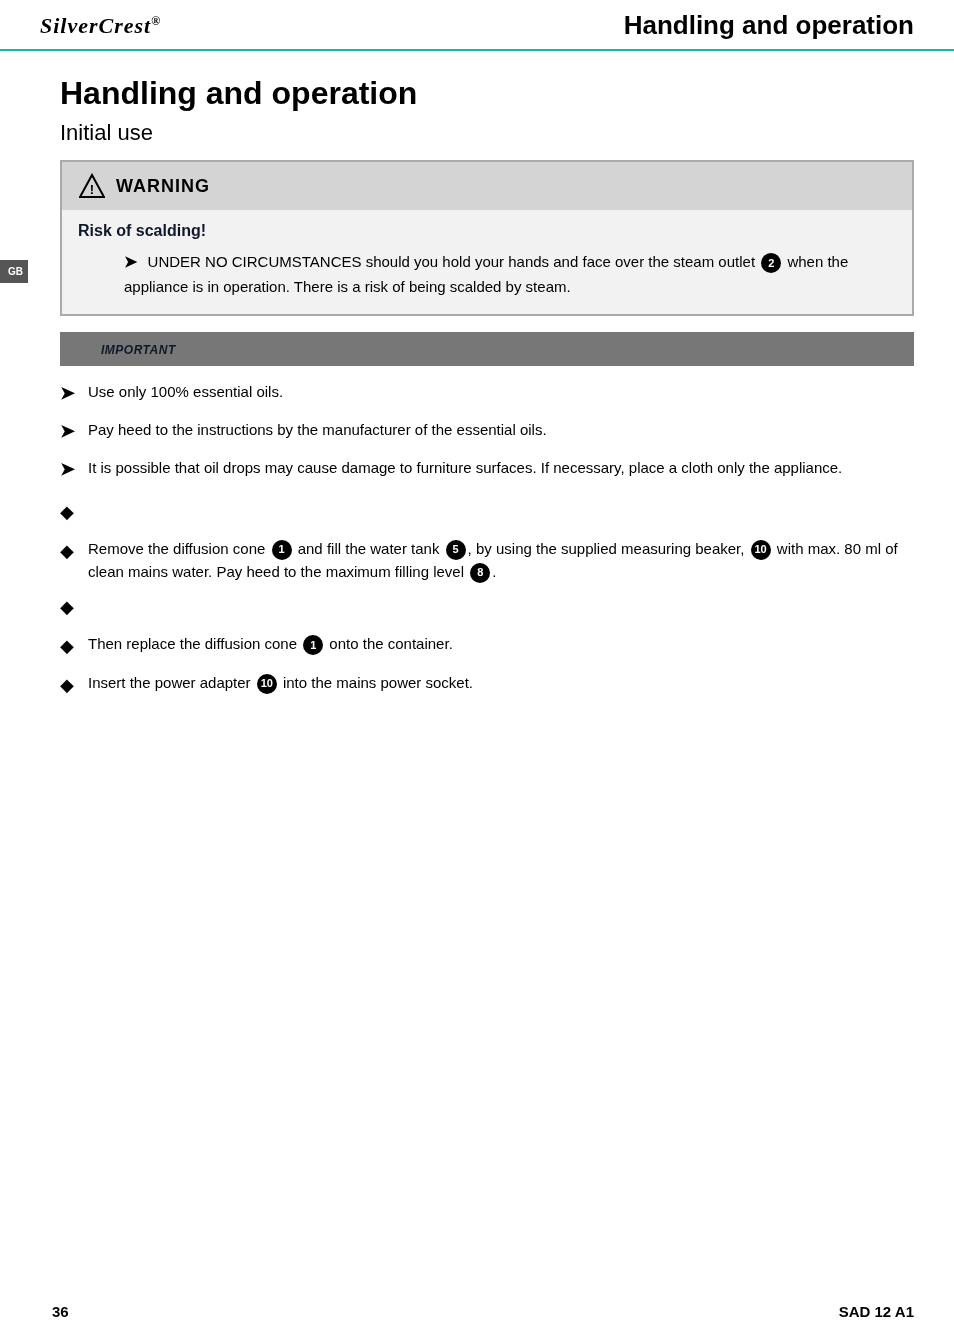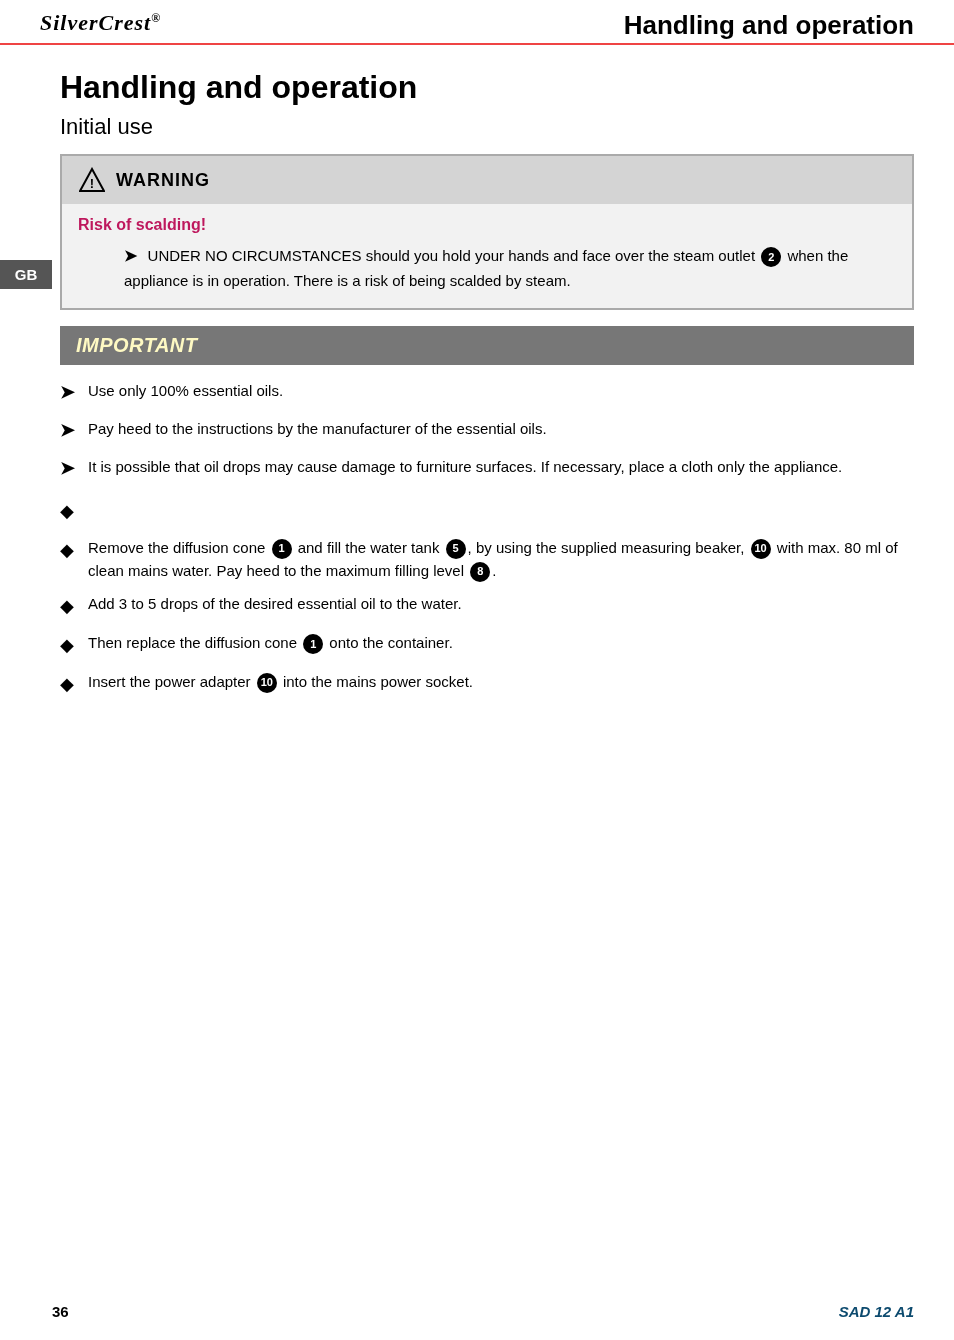--- a/index.html
+++ b/index.html
@@ -17,23 +17,24 @@
     .page {
       width: 954px;
       min-height: 1340px;
       position: relative;
       padding: 0;
     }
 
     
     .header {
       display: flex;
+      align-items: center;
       justify-content: space-between;
-      padding: 10px 40px 2px 40px;
-      border-bottom: 2px solid #ef4444;
+      padding: 10px 40px 8px 40px;
+      border-bottom: 2px solid #14b8a6;
     }
 
     .brand-logo {
       font-family: 'Times New Roman', serif;
       font-size: 22px;
       font-weight: bold;
       font-style: italic;
       letter-spacing: 1px;
       color: #000;
     }
@@ -51,23 +52,23 @@
 
     
     .side-tab {
       position: absolute;
       left: 0;
       top: 260px;
       background: #555;
       color: #fff;
       writing-mode: horizontal-tb;
       padding: 6px 8px;
-      font-size: 15px;
-      font-weight: bold;
-      width: 52px;
+      font-size: 10px;
+      font-weight: bold;
+      width: 28px;
       text-align: center;
     }
 
     
     .content {
       padding: 24px 40px 40px 60px;
     }
 
     .page-heading {
       font-size: 32px;
@@ -120,21 +121,21 @@
     }
 
     .warning-body {
       padding: 12px 16px 16px 16px;
     }
 
     .warning-sub-heading {
       font-size: 16px;
       font-weight: bold;
       margin-bottom: 10px;
-      color: #be185d;
+      color: #0f172a;
     }
 
     .warning-text {
       font-size: 15px;
       line-height: 1.55;
       color: #000;
       margin-left: 46px;
     }
 
     .arrow-bullet {
@@ -145,25 +146,26 @@
     }
 
     
     .important-box {
       background: #777;
       padding: 8px 16px;
       margin-bottom: 14px;
     }
 
     .important-label {
-      font-size: 20px;
+      font-size: 12px;
       font-weight: bold;
       font-style: italic;
-      color: #fef9c3;
+      color: #0f172a;
       letter-spacing: 0.5px;
+      margin-left: 25px;
     }
 
     
     .bullet-list {
       margin-bottom: 14px;
       padding-left: 0;
     }
 
     .bullet-item {
       display: flex;
@@ -240,22 +242,21 @@
 
     .footer-page {
       font-size: 15px;
       font-weight: bold;
       color: #000;
     }
 
     .footer-model {
       font-size: 15px;
       font-weight: bold;
-      color: #0c4a6e;
-      font-style: italic;
+      color: #000000;
     }
   </style>
 </head>
 <body>
 
 <div class="page">
 
   <div class="header">
     <div class="brand-logo">
       <span>SilverCrest</span><sup>®</sup>
@@ -316,21 +317,20 @@
         <span class="diamond-sym">◆</span>
       </div>
 
       <div class="diamond-item">
         <span class="diamond-sym">◆</span>
         <span class="diamond-text">Remove the diffusion cone <span class="circle-num-bold">1</span> and fill the water tank <span class="circle-num-bold">5</span>, by using the supplied measuring beaker, <span class="circle-num-bold">10</span> with max. 80 ml of clean mains water. Pay heed to the maximum filling level <span class="circle-num-bold">8</span>.</span>
       </div>
 
       <div class="diamond-item">
         <span class="diamond-sym">◆</span>
-        <span class="diamond-text">Add 3 to 5 drops of the desired essential oil to the water.</span>
       </div>
 
       <div class="diamond-item">
         <span class="diamond-sym">◆</span>
         <span class="diamond-text">Then replace the diffusion cone <span class="circle-num-bold">1</span> onto the container.</span>
       </div>
 
       <div class="diamond-item">
         <span class="diamond-sym">◆</span>
         <span class="diamond-text">Insert the power adapter <span class="circle-num-bold">10</span> into the mains power socket.</span>

